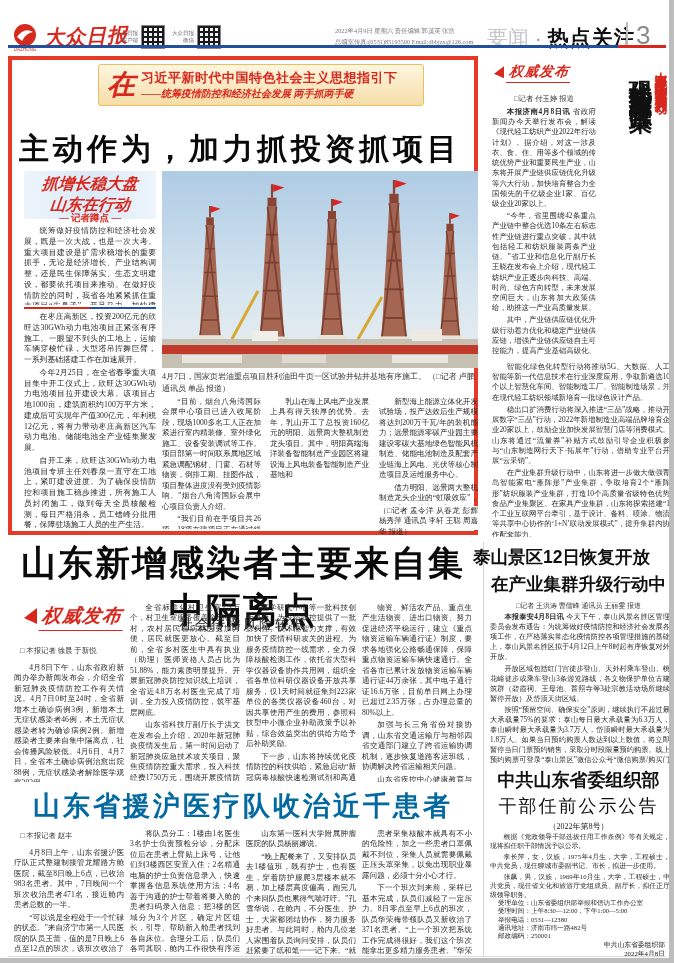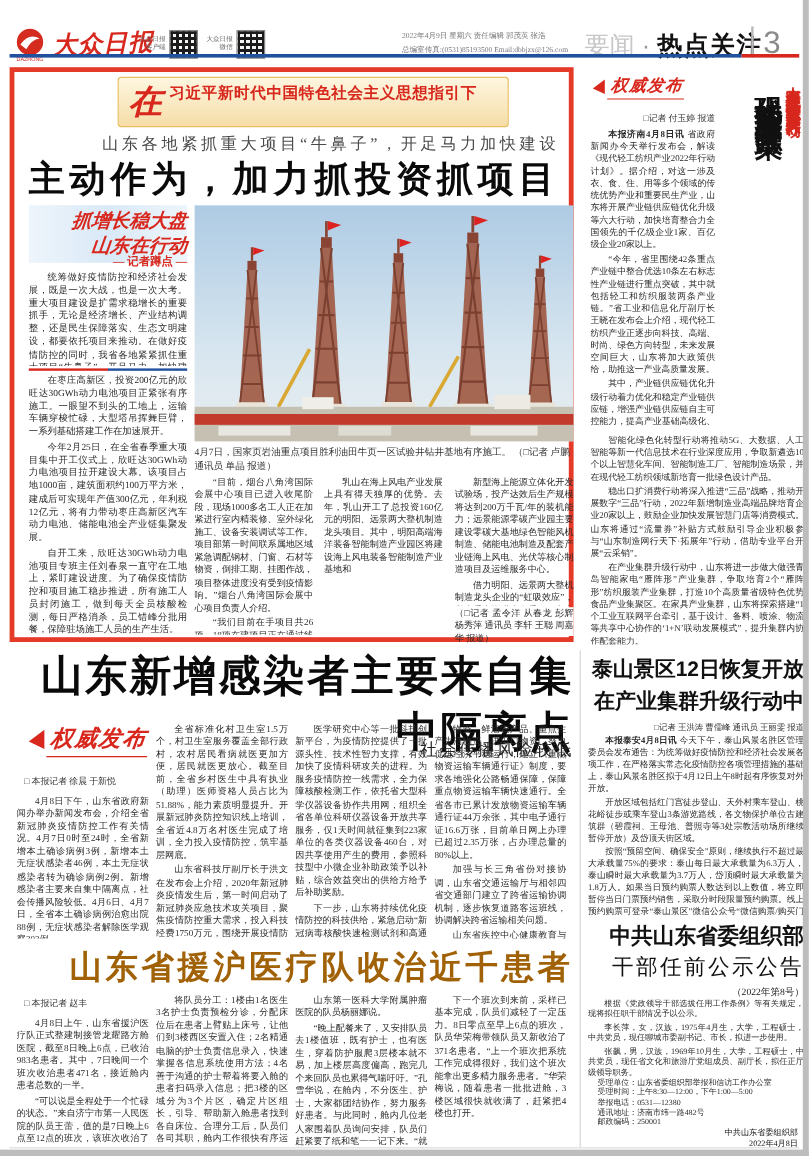--- a/index.html
+++ b/index.html
@@ -1,21 +1,21 @@
 <!DOCTYPE html>
 <html><head>
 <meta charset="utf-8">
 <style>
   html,body{margin:0;padding:0;background:#8f8f8f;}
   .page{position:relative;width:674px;height:963px;background:#fff;overflow:hidden;
         font-family:"Liberation Serif",serif;color:#222;}
   .abs{position:absolute;}
   .sans{font-family:"Liberation Sans",sans-serif;}
   .red{color:#d8281e;}
-  .ctr{text-align:right;}
+  .ctr{text-align:center;}
   .col{position:absolute;overflow:hidden;text-align:justify;}
   .col p{margin:0 0 2px 0;text-indent:2em;}
   .bodytxt{font-size:7.6px;line-height:1.38;color:#2a2a2a;}
   .vert{writing-mode:vertical-rl;text-orientation:upright;}
   .qr{width:22px;height:22px;border:1px solid #888;
       background-image:
         repeating-linear-gradient(0deg,#1b1b1b 0 2px,transparent 2px 5px),
         repeating-linear-gradient(90deg,#1b1b1b 0 2px,#f4f4f4 2px 5px);}
   .qrlabel{font-size:5.5px;color:#666;line-height:1.3;white-space:pre-line;text-align:right;}
   .fabu{display:flex;align-items:center;gap:3px;}
@@ -62,23 +62,23 @@
   <div class="abs sans" style="left:636px;top:20px;font-size:26px;color:#8a8a8a;">3</div>
 
   <div class="abs" style="left:8px;top:45px;width:610px;height:3px;background:#20509e;"></div>
   <div class="abs" style="left:618px;top:45px;width:48px;height:3px;background:#d8281e;"></div>
 
   <div class="abs" style="left:8px;top:56px;width:462px;height:471px;border:4px solid #e53a28;"></div>
 
   <div class="abs" style="left:98px;top:64px;width:324px;height:40px;background:linear-gradient(180deg,#fdf6e0,#f6dda8);border:1px solid #e9bf5e;border-radius:3px;">
     <span class="abs red" style="left:8px;top:1px;font-size:28px;font-style:italic;font-weight:bold;">在</span>
     <div class="abs red sans" style="left:42px;top:4px;width:278px;font-size:13px;font-weight:bold;letter-spacing:0.5px;">习近平新时代中国特色社会主义思想指引下</div>
-  </div>
-
-  <div class="abs ctr" style="left:14px;top:111px;width:452px;font-size:13.5px;color:#4a4a4a;letter-spacing:3px;">山东各地紧抓重大项目“牛鼻子”，开足马力加快建设</div>
+    <div class="abs red" style="left:42px;top:22px;width:278px;font-size:10px;font-weight:bold;font-style:italic;">——统筹疫情防控和经济社会发展 两手抓两手硬</div>
+  </div>
+
   <div class="abs ctr sans" style="left:14px;top:129px;width:452px;font-size:30px;font-weight:bold;letter-spacing:4px;color:#0a0a0a;">主动作为，加力抓投资抓项目</div>
 
   <div class="abs ctr" style="left:24px;top:171px;width:132px;padding:3px 0;background:linear-gradient(90deg,#eef5fb,#d9e9f7,#eef5fb);">
     <div class="red" style="font-size:16px;font-weight:bold;font-style:italic;transform:skewX(-6deg);">抓增长稳大盘</div>
     <div class="red" style="font-size:16px;font-weight:bold;font-style:italic;transform:skewX(-6deg);">山东在行动</div>
   </div>
   <div class="abs ctr red" style="left:24px;top:212px;width:132px;font-size:9.5px;font-weight:bold;">— 记者蹲点 —</div>
 
   <div class="col bodytxt" style="left:24px;top:226px;width:132px;height:79px;font-size:7.8px;">
     <p>统筹做好疫情防控和经济社会发展，既是一次大战，也是一次大考。重大项目建设是扩需求稳增长的重要抓手，无论是经济增长、产业结构调整，还是民生保障落实、生态文明建设，都要依托项目来推动。在做好疫情防控的同时，我省各地紧紧抓住重大项目“牛鼻子”，开足马力，加快建设，推动项目早投产、早见效，努力促进经济平稳运行。</p>
@@ -157,21 +157,21 @@
   <div class="abs vert red" style="left:652px;top:62px;height:296px;font-size:12.5px;font-weight:bold;letter-spacing:1.5px;">山东将开展现代轻工纺织业高质量发展六大行动</div>
   <div class="col bodytxt" style="left:492px;top:362px;width:178px;height:175px;font-size:7.4px;">
     <p>智能化绿色化转型行动将推动5G、大数据、人工智能等新一代信息技术在行业深度应用，争取新遴选10个以上智慧化车间、智能制造工厂、智能制造场景，并在现代轻工纺织领域新培育一批绿色设计产品。</p>
     <p>稳出口扩消费行动将深入推进“三品”战略，推动开展数字“三品”行动，2022年新增制造业高端品牌培育企业20家以上，鼓励企业加快发展智慧门店等消费模式。山东将通过“流量券”补贴方式鼓励引导企业积极参与“山东制造网行天下·拓展年”行动，借助专业平台开展“云采销”。</p>
     <p>在产业集群升级行动中，山东将进一步做大做强青岛智能家电“雁阵形”产业集群，争取培育2个“雁阵形”纺织服装产业集群，打造10个高质量省级特色优势食品产业集聚区。在家具产业集群，山东将探索搭建“1个工业互联网平台牵引，基于设计、备料、喷涂、物流等共享中心协作的‘1+N’联动发展模式”，提升集群内协作配套能力。</p>
 
   </div>
 
   <div class="abs" style="left:483px;top:542px;width:1px;height:414px;background:#d5d5d5;"></div>
 
-  <div class="abs ctr sans" style="left:487px;top:545px;width:183px;font-size:17.5px;font-weight:bold;color:#111;">泰山景区12日恢复开放</div>
+  <div class="abs ctr sans" style="left:470px;top:545px;width:183px;font-size:17.5px;font-weight:bold;color:#111;">泰山景区12日恢复开放</div>
   <div class="abs ctr sans" style="left:487px;top:572px;width:183px;font-size:17.5px;font-weight:bold;color:#111;">在产业集群升级行动中</div>
   <div class="abs byline ctr" style="left:487px;top:601px;width:183px;font-size:7px;">□记者 王洪涛 曹儒峰 通讯员 王丽雯 报道</div>
   <div class="col bodytxt noind" style="left:490px;top:613px;width:180px;height:150px;font-size:7.2px;">
     <p style="text-indent:2em;"><b class="lead-b">本报泰安4月8日讯</b><span> 今天下午，泰山风景名胜区管理委员会发布通告：为统筹做好疫情防控和经济社会发展各项工作，在严格落实常态化疫情防控各项管理措施的基础上，泰山风景名胜区拟于4月12日上午8时起有序恢复对外开放。</span></p>
     <p style="text-indent:2em;">开放区域包括红门宫徒步登山、天外村乘车登山、桃花峪徒步或乘车登山3条游览路线，各文物保护单位古建筑群（碧霞祠、王母池、普照寺等3处宗教活动场所继续暂停开放）及岱顶天街区域。</p>
     <p style="text-indent:2em;">按照“预留空间、确保安全”原则，继续执行不超过最大承载量75%的要求：泰山每日最大承载量为6.3万人，泰山瞬时最大承载量为3.7万人，岱顶瞬时最大承载量为1.8万人。如果当日预约购票人数达到以上数值，将立即暂停当日门票预约销售，采取分时段限量预约购票。线上预约购票可登录“泰山景区”微信公众号“微信购票/购买门票”栏目或美团官网“景点/门票”栏目线上预约购票，也可现场扫描官方售票二维码自助购票。</p>
 
   </div>
 
   <div class="abs ctr" style="left:487px;top:768px;width:183px;font-size:18px;font-weight:bold;color:#111;">中共山东省委组织部</div>
@@ -214,37 +214,38 @@
   <div class="col bodytxt" style="left:246px;top:603px;width:110px;height:179px;">
     <p>医学研究中心等一批科技创新平台，为疫情防控提供了一批源头性、技术性智力支撑，有效加快了疫情科研攻关的进程。为服务疫情防控一线需求，全力保障核酸检测工作，依托省大型科学仪器设备协作共用网，组织全省各单位科研仪器设备开放共享服务，仅1天时间就征集到223家单位的各类仪器设备460台，对因共享使用产生的费用，参照科技型中小微企业补助政策予以补贴，综合效益突出的供给方给予后补助奖励。</p>
     <p>下一步，山东将持续优化疫情防控的科技供给，紧急启动“新冠病毒核酸快速检测试剂和高通量装备的研发与产业化”重大科技创新工程，研制应用一批核酸快速检测试剂、高通量自动化核酸检测装备，以期提高我省核酸筛查能力和效率。</p>
   </div>
   <div class="col bodytxt" style="left:362px;top:603px;width:110px;height:179px;">
     <p>物资、鲜活农产品、重点生产生活物资、进出口物资、努力促进经济平稳运行，建立《重点物资运输车辆通行证》制度，要求各地强化公路畅通保障，保障重点物资运输车辆快速通行。全省各市已累计发放物资运输车辆通行证44万余张，其中电子通行证16.6万张，目前单日网上办理已超过2.35万张，占办理总量的80%以上。</p>
     <p>加强与长三角省份对接协调，山东省交通运输厅与相邻四省交通部门建立了跨省运输协调机制，逐步恢复道路客运班线，协调解决跨省运输相关问题。</p>
     <p>山东省疾控中心健康教育与促进所专家在发布会上表示，在当前疫情形势下，尽量不选择乘坐人员较多的公共交通工具，尽量选择骑自行车、步行、私家车等方式出行。</p>
   </div>
 
-  <div class="abs ctr sans" style="left:8px;top:788px;width:470px;font-size:27px;font-weight:bold;letter-spacing:3px;color:#a16207;">山东省援沪医疗队收治近千患者</div>
+  <div class="abs ctr sans" style="left:8px;top:788px;width:470px;font-size:27px;font-weight:bold;letter-spacing:3px;color:#0369a1;">山东省援沪医疗队收治近千患者</div>
   <div class="abs byline" style="left:20px;top:831px;width:104px;">□ 本报记者 赵丰</div>
   <div class="col bodytxt" style="left:14px;top:848px;width:110px;height:107px;">
     <p>4月8日上午，山东省援沪医疗队正式整建制接管龙耀路方舱医院，截至8日晚上6点，已收治983名患者。其中，7日晚间一个班次收治患者471名，接近舱内患者总数的一半。</p>
     <p>“可以说是全程处于一个忙碌的状态。”来自济宁市第一人民医院的队员王蕾，值的是7日晚上6点至12点的班次，该班次收治了100多名患者。</p>
 
   </div>
   <div class="col bodytxt" style="left:130px;top:829px;width:110px;height:126px;">
     <p>将队员分工：1楼由1名医生3名护士负责预检分诊，分配床位后在患者上臂贴上床号，让他们到3楼西区安置入住；2名精通电脑的护士负责信息录入，快速掌握各信息系统使用方法；4名善于沟通的护士帮着将要入舱的患者扫码录入信息；把3楼的区域分为3个片区，确定片区组长，引导、帮助新入舱患者找到各自床位。合理分工后，队员们各司其职，舱内工作很快有序运转起来。</p>
 
   </div>
   <div class="col bodytxt" style="left:246px;top:829px;width:110px;height:126px;">
     <p>山东第一医科大学附属肿瘤医院的队员杨丽娜说。</p>
     <p>“晚上配餐来了，又安排队员去1楼值班，既有护士，也有医生，穿着防护服爬3层楼本就不易，加上楼层高度偏高，跑完几个来回队员也累得气喘吁吁。”孔雪华说，在舱内，不分医生、护士，大家都团结协作，努力服务好患者。与此同时，舱内几位老人家围着队员询问安排，队员们赶紧要了纸和笔一一记下来。“就这一个动作，明显感觉舱里的老人平静了许多。”之后立即将问题上报。</p>
 
   </div>
   <div class="col bodytxt" style="left:362px;top:829px;width:110px;height:126px;">
+    <p>患者采集核酸本就具有不小的危险性，加之一些患者口罩佩戴不到位，采集人员就需要佩戴正压头罩采集，以免出现职业暴露问题，必须十分小心才行。</p>
     <p>下一个班次到来前，采样已基本完成，队员们减轻了一定压力。8日零点至早上6点的班次，队员华荣梅带领队员又新收治了371名患者。“上一个班次把系统工作完成得很好，我们这个班次能拿出更多精力服务患者。”华荣梅说，随着患者一批批进舱，3楼区域很快就收满了，赶紧把4楼也打开。</p>
 
   </div>
 
   <div class="abs" style="left:8px;top:956px;width:658px;height:1px;background:#ddd;"></div>
   <div class="abs" style="left:669px;top:0;width:5px;height:963px;background:#bdbdbd;"></div>
   <div class="abs" style="left:0;top:958px;width:674px;height:5px;background:#bdbdbd;"></div>
 </div>
 
 </body></html>

